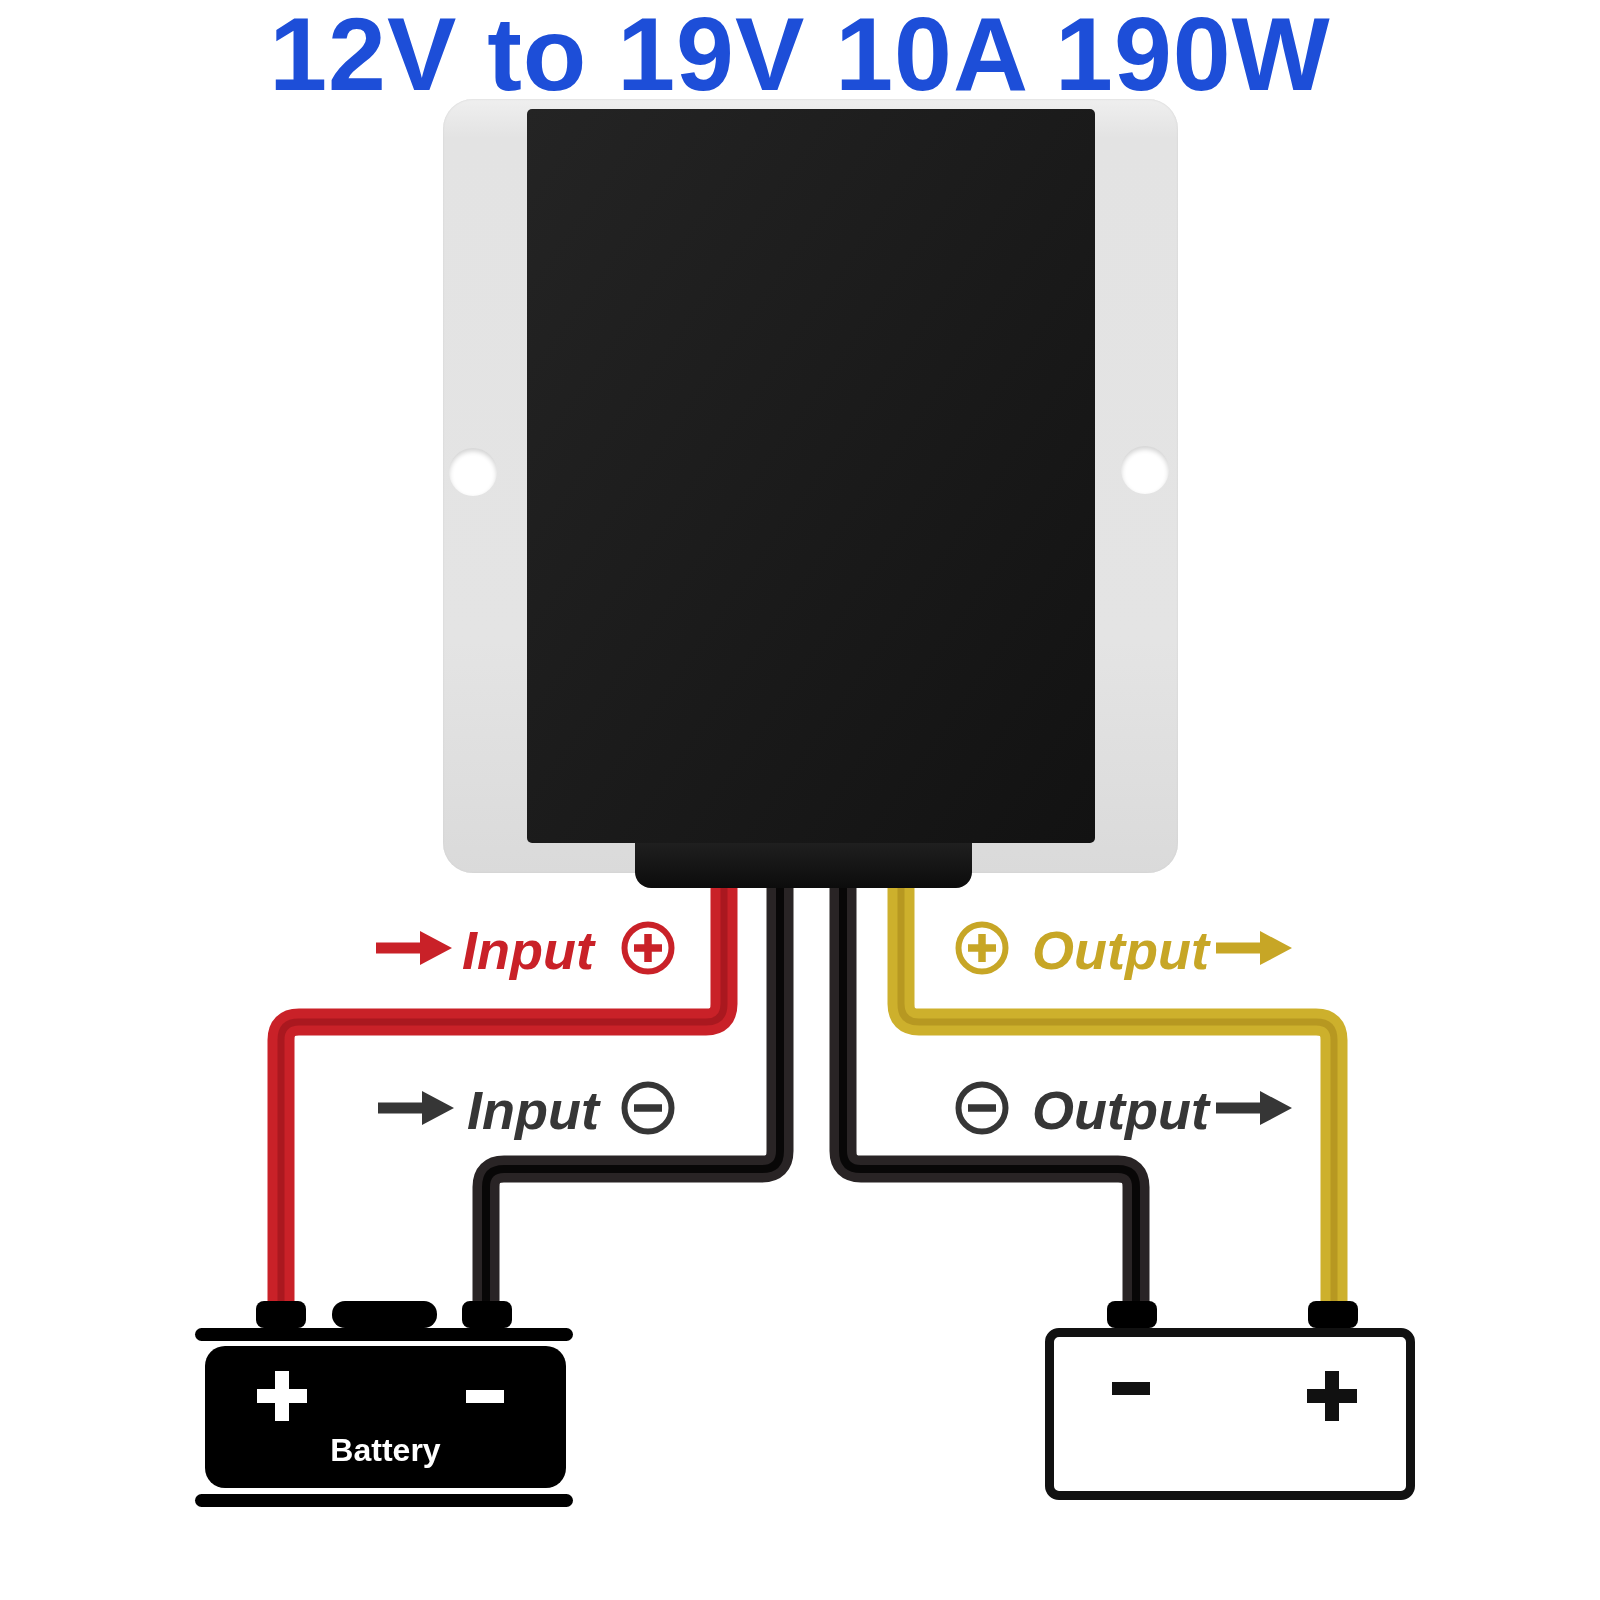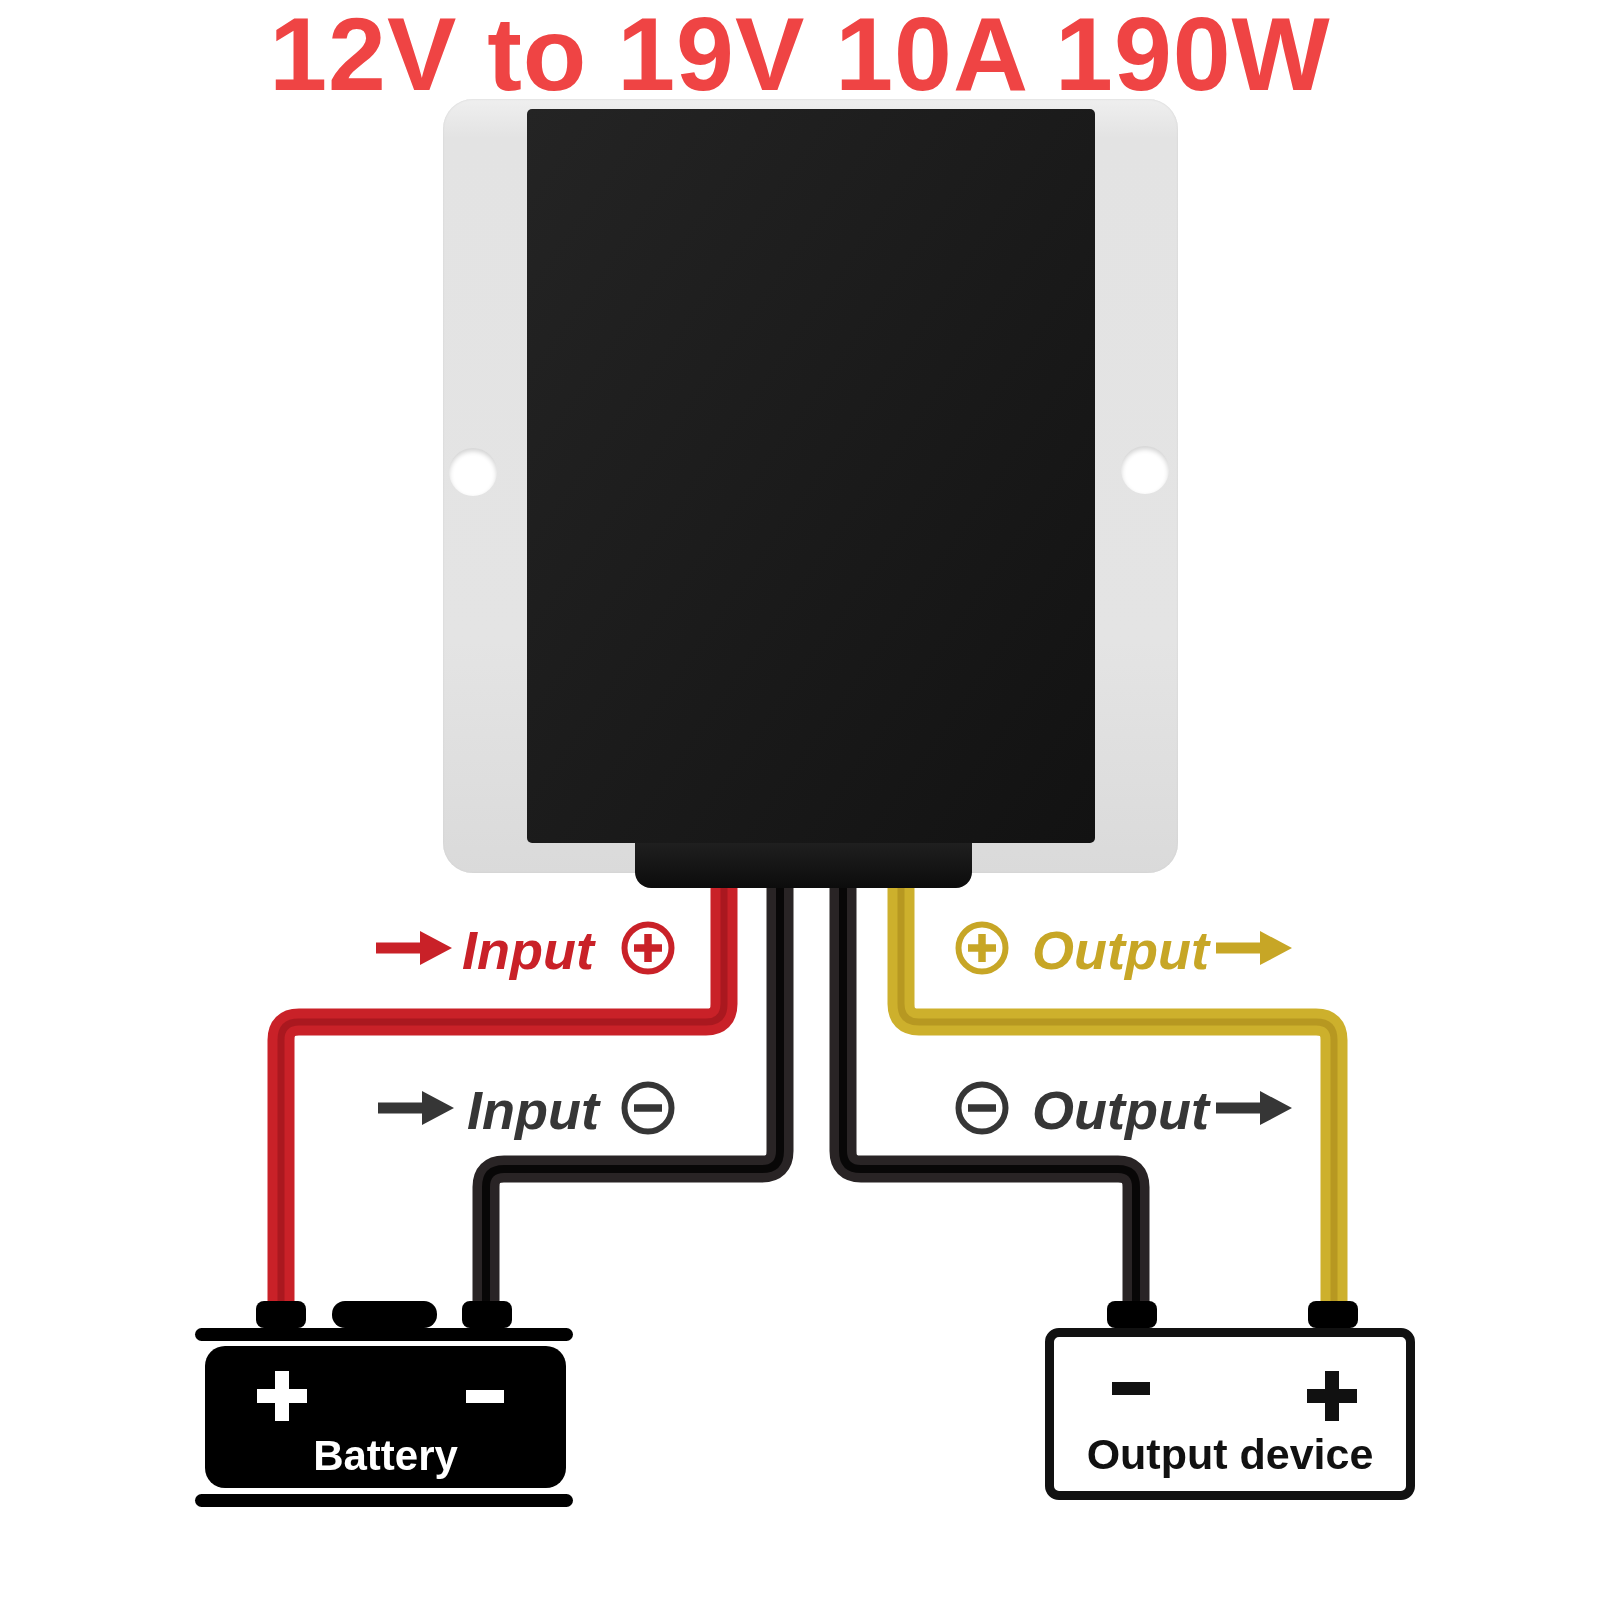--- a/index.html
+++ b/index.html
@@ -4,21 +4,21 @@
 <style>
   html,body{margin:0;padding:0;background:#fff;}
   .canvas{
     position:relative;width:1600px;height:1600px;background:#fff;overflow:hidden;
     font-family:"Liberation Sans","DejaVu Sans",sans-serif;
   }
   .abs{position:absolute;}
   
   .title{
     left:0;right:0;top:2px;text-align:center;
-    font-size:104px;font-weight:bold;letter-spacing:1px;color:#ef4444;
+    font-size:104px;font-weight:bold;letter-spacing:1px;color:#1d4ed8;
     line-height:1.0;z-index:5;
   }
   
   .plate{
     left:443px;top:99px;width:735px;height:774px;border-radius:30px;
     background:linear-gradient(180deg,#efefef 0%,#e3e3e3 5%,#e4e4e4 70%,#dadada 100%);
     box-shadow:inset 0 0 2px #cfcfcf;z-index:1;
   }
   .body-block{
     left:527px;top:109px;width:568px;height:734px;border-radius:5px;
@@ -51,21 +51,21 @@
   .terminal{background:#000;border-radius:8px;height:27px;z-index:4;}
   .t-bridge{border-radius:13px;}
   
   .rim{background:#000;border-radius:7px;height:13px;z-index:3;}
   .battery-body{
     left:205px;top:1346px;width:361px;height:142px;border-radius:20px;
     background:#000;z-index:3;
   }
   .battery-label{
     left:205px;top:1432px;width:361px;text-align:center;
-    color:#fff;font-size:42px;font-weight:bold;z-index:4;
+    color:#fff;font-size:32px;font-weight:bold;z-index:4;
   }
   .sign{z-index:4;}
   .plus-w{width:50px;height:50px;
     background:linear-gradient(#fff,#fff) center/100% 14px no-repeat,
                linear-gradient(#fff,#fff) center/14px 100% no-repeat;}
   .minus-w{width:38px;height:13px;background:#fff;}
   .plus-b{width:50px;height:50px;
     background:linear-gradient(#111,#111) center/100% 14px no-repeat,
                linear-gradient(#111,#111) center/14px 100% no-repeat;}
   .minus-b{width:38px;height:13px;background:#111;}
@@ -172,15 +172,14 @@
   <div class="abs rim" style="left:195px;top:1328px;width:378px;"></div>
   <div class="abs battery-body"></div>
   <div class="abs rim" style="left:195px;top:1494px;width:378px;"></div>
   <div class="abs sign plus-w" style="left:257px;top:1371px;"></div>
   <div class="abs sign minus-w" style="left:466px;top:1390px;"></div>
   <div class="abs battery-label">Battery</div>
 
   <div class="abs device-box"></div>
   <div class="abs sign minus-b" style="left:1112px;top:1382px;"></div>
   <div class="abs sign plus-b" style="left:1307px;top:1371px;"></div>
-  <div class="abs device-label">Output device</div>
 
 </div>
 
 </body></html>

